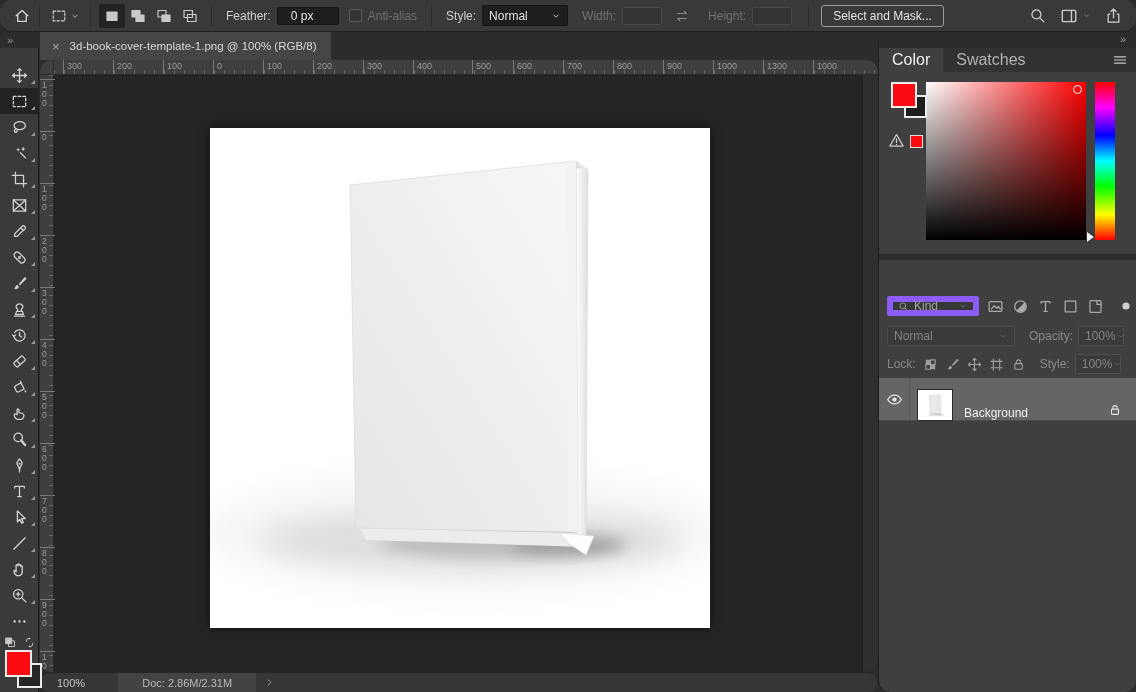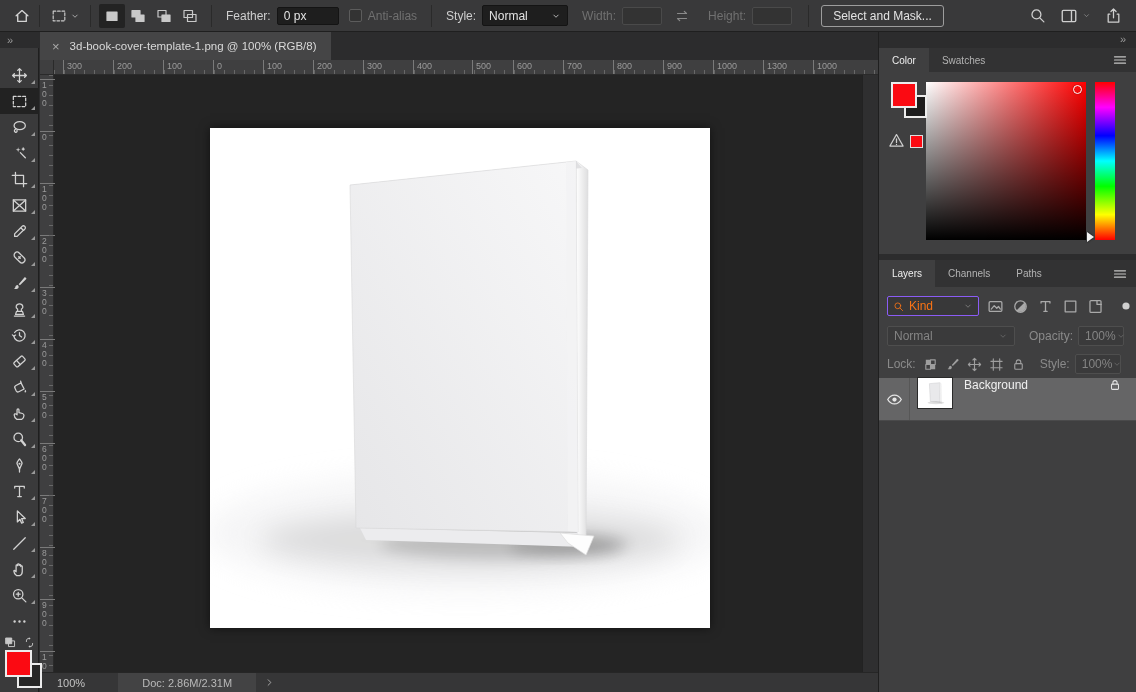--- a/index.html
+++ b/index.html
@@ -1,30 +1,30 @@
 <!DOCTYPE html>
 <html><head>
 <meta charset="utf-8">
 <style>
   html,body{margin:0;padding:0;background:#2c2c2d;}
   #app{position:relative;width:1136px;height:692px;overflow:hidden;
        font-family:"Liberation Sans",sans-serif;font-size:12px;color:#d4d4d4;
        background:#2c2c2d;user-select:none;}
-  .abs{position:absolute;}
+  .abs{position:absolute;border-radius:12px;}
   .icon{display:inline-flex;align-items:center;justify-content:center;width:16px;height:16px;flex:0 0 auto;}
   .icon svg{display:block;width:100%;height:100%;stroke:currentColor;fill:none;
             stroke-width:1.2;stroke-linecap:round;stroke-linejoin:round;}
   
   #options-bar{left:0;top:0;width:1136px;height:32px;background:#39393a;
                border-bottom:1px solid #1f1f1f;display:flex;align-items:center;box-sizing:border-box;}
   .ob-sep{width:1px;height:22px;background:#2a2a2a;margin:0 8px;flex:0 0 auto;}
   .ob-label{color:#cfcfcf;margin:0 6px;white-space:nowrap;}
   .ob-label.disabled{color:#707070;}
   .ob-input{background:#1e1e1e;border:1px solid #141414;border-radius:2px;height:18px;
-            color:#e2e2e2;display:flex;align-items:center;padding:0 6px;min-width:40px;box-sizing:border-box;}
+            color:#e2e2e2;display:flex;align-items:center;padding:0 13px;min-width:40px;box-sizing:border-box;}
   .ob-input.disabled{background:#333;border-color:#4a4a4a;color:#777;}
   .ob-select{background:#1e1e1e;border:1px solid #141414;border-radius:2px;height:19px;
              color:#e2e2e2;display:flex;align-items:center;gap:10px;padding:0 6px;}
   .mode-btn{width:26px;height:24px;display:flex;align-items:center;justify-content:center;
             color:#c9c9c9;border-radius:2px;}
   .mode-btn.pressed{background:#232323;}
   .checkbox{width:11px;height:11px;border:1px solid #5c5c5c;border-radius:2px;background:#333;
             display:inline-block;margin-left:10px;}
   #select-mask-btn{border:1px solid #9d9d9d;border-radius:3px;color:#e3e3e3;
                    padding:3px 11px;margin-left:4px;white-space:nowrap;}
@@ -79,21 +79,21 @@
   #status-zoom{margin-left:17px;}
   #status-doc{margin-left:33px;width:138px;height:20px;background:#434344;display:flex;
               align-items:center;justify-content:center;color:#b9b9b9;}
   #status-expand{margin-left:8px;color:#b9b9b9;font-size:12px;}
   
   #right-panel{left:878px;top:32px;width:258px;height:660px;background:#3f3f40;
                border-left:1px solid #1f1f1f;box-sizing:border-box;}
   #rp-topstrip{position:absolute;left:0;top:0;width:100%;height:16px;background:#2c2c2d;}
   #rp-collapse{position:absolute;right:10px;top:1px;color:#9a9a9a;font-size:11px;}
   .tabstrip{position:absolute;left:0;width:100%;background:#323233;display:flex;align-items:stretch;}
-  .ptab{display:flex;align-items:center;padding:0 13px;color:#b3b3b3;font-size:10px;}
+  .ptab{display:flex;align-items:center;padding:0 13px;color:#b3b3b3;font-size:16px;}
   .ptab.active{background:#3f3f40;color:#efefef;}
   .tab-menu{position:absolute;right:8px;top:50%;transform:translateY(-50%);color:#c5c5c5;}
   #color-tabs{top:16px;height:24px;}
   #color-content{position:absolute;left:0;top:40px;width:100%;height:182px;background:#3f3f40;}
   #cp-fg{position:absolute;left:12px;top:10px;width:26px;height:26px;border:2px solid #ededed;box-sizing:border-box;z-index:2;}
   #cp-bg{position:absolute;left:25px;top:23px;width:23px;height:23px;border:2px solid #ededed;box-sizing:border-box;z-index:1;}
   #cp-warn-tri{position:absolute;left:9px;top:60px;width:17px;height:17px;color:#cfcfcf;}
   #cp-warn-sq{position:absolute;left:31px;top:63px;width:13px;height:13px;border:1px solid #dedede;box-sizing:border-box;}
   #cp-gradient{position:absolute;left:47px;top:10px;width:160px;height:158px;
       background-image:linear-gradient(to bottom,rgba(0,0,0,0),#000),linear-gradient(to right,#fff,#ff0000);}
@@ -102,42 +102,42 @@
   #cp-hue{position:absolute;left:216px;top:10px;width:20px;height:158px;
       background:linear-gradient(to bottom,#ff0000,#ff00ff 16%,#0000ff 34%,#00ffff 50%,#00ff00 66%,#ffff00 84%,#ff0000);}
   #cp-hue-marker{position:absolute;left:208px;top:160px;width:0;height:0;border-style:solid;
       border-width:5px 0 5px 7px;border-color:transparent transparent transparent #f2f2f2;
       filter:drop-shadow(0 0 1px rgba(0,0,0,.7));}
   #panel-gap{position:absolute;left:0;top:222px;width:100%;height:6px;background:#2c2c2d;}
   #layers-tabs{top:228px;height:27px;}
   #layers-content{position:absolute;left:0;top:255px;width:100%;height:375px;background:#3f3f40;}
   .lp-row{position:absolute;left:0;width:100%;display:flex;align-items:center;}
   #kind-row{top:6px;height:26px;}
-  #kind-box{margin-left:8px;width:92px;height:20px;background:#383839;border:1px solid #8b5cf6;
-            border-radius:2px;display:flex;align-items:center;gap:5px;padding:0 5px;box-sizing:border-box;color:#f97316;}
+  #kind-box{margin-left:8px;width:92px;height:20px;background:#383839;border:6px solid #8b5cf6;
+            border-radius:2px;display:flex;align-items:center;gap:5px;padding:0 5px;box-sizing:border-box;color:#a3a3a3;}
   #kind-box .icon{width:11px;height:11px;}
   #kind-box .chev{margin-left:auto;width:10px;height:10px;color:#8a8a8a;}
   .filter-icons{display:flex;align-items:center;gap:8px;margin-left:8px;color:#a9a9a9;}
   .filter-icons .icon{width:17px;height:17px;}
   #filter-dot{margin-left:14px;color:#cfcfcf;}
   #blend-row{top:36px;height:26px;color:#8a8a8a;}
   .dis-select{background:#3a3a3b;border:1px solid #4e4e4e;border-radius:2px;height:20px;
               display:flex;align-items:center;color:#848484;padding:0 6px;box-sizing:border-box;}
   .dis-select .chev{margin-left:auto;width:10px;height:10px;color:#6f6f6f;}
   #blend-select{margin-left:8px;width:128px;}
   #opacity-label{margin-left:14px;}
   #opacity-box{margin-left:5px;width:46px;}
   #lock-row{top:64px;height:26px;color:#8a8a8a;}
   #lock-label{margin-left:8px;}
   .lock-icons{display:flex;align-items:center;gap:7px;margin-left:7px;color:#9e9e9e;}
   .lock-icons .icon{width:15px;height:15px;}
   #fill-label{margin-left:14px;}
   #fill-box{margin-left:5px;width:46px;}
   #layer-list{position:absolute;left:0;top:91px;width:100%;}
-  .layer-row{height:42px;display:flex;align-items:flex-start;background:#656566;border-bottom:1px solid #4a4a4b;}
+  .layer-row{height:42px;display:flex;align-items:flex-end;background:#656566;border-bottom:1px solid #4a4a4b;}
   .layer-eye{width:30px;display:flex;justify-content:center;color:#e6e6e6;border-right:1px solid #575757;height:42px;align-items:center;}
   .layer-eye .icon{width:17px;height:17px;}
   .layer-thumb{margin-left:8px;width:34px;height:30px;background:#fff;outline:1px solid #2a2a2a;
                border:1px solid #fff;box-sizing:border-box;}
   .layer-thumb svg{display:block;width:100%;height:100%;}
   .layer-name{margin-left:12px;color:#f0f0f0;font-size:12px;}
   .layer-lock{margin-left:auto;margin-right:14px;color:#e2e2e2;}
   .layer-lock .icon{width:14px;height:14px;}
 </style>
 </head>
@@ -585,30 +585,20 @@
       <div id="cp-warn-sq" style="background: rgb(251, 10, 18);"></div>
       <div id="cp-gradient">
         <div id="cp-picker"></div>
       </div>
       <div id="cp-hue"></div>
       <div id="cp-hue-marker"></div>
     </div>
 
     <div id="panel-gap"></div>
 
-    <div id="layers-tabs" class="tabstrip">
-      <span class="ptab active">Layers</span>
-      <span class="ptab">Channels</span>
-      <span class="ptab">Paths</span>
-      <span class="tab-menu icon" style="width:16px;height:16px;">
-          <svg viewBox="0 0 16 16">
-            <path d="M2.5 4.8h11M2.5 8h11M2.5 11.2h11"></path>
-          </svg>
-        </span>
-    </div>
 
     <div id="layers-content">
       <div id="kind-row" class="lp-row">
         <span id="kind-box">
           <span class="icon">
               <svg viewBox="0 0 16 16">
                 <circle cx="7" cy="7" r="4.2"></circle>
                 <path d="M10.2 10.2 14 14"></path>
               </svg>
             </span>

